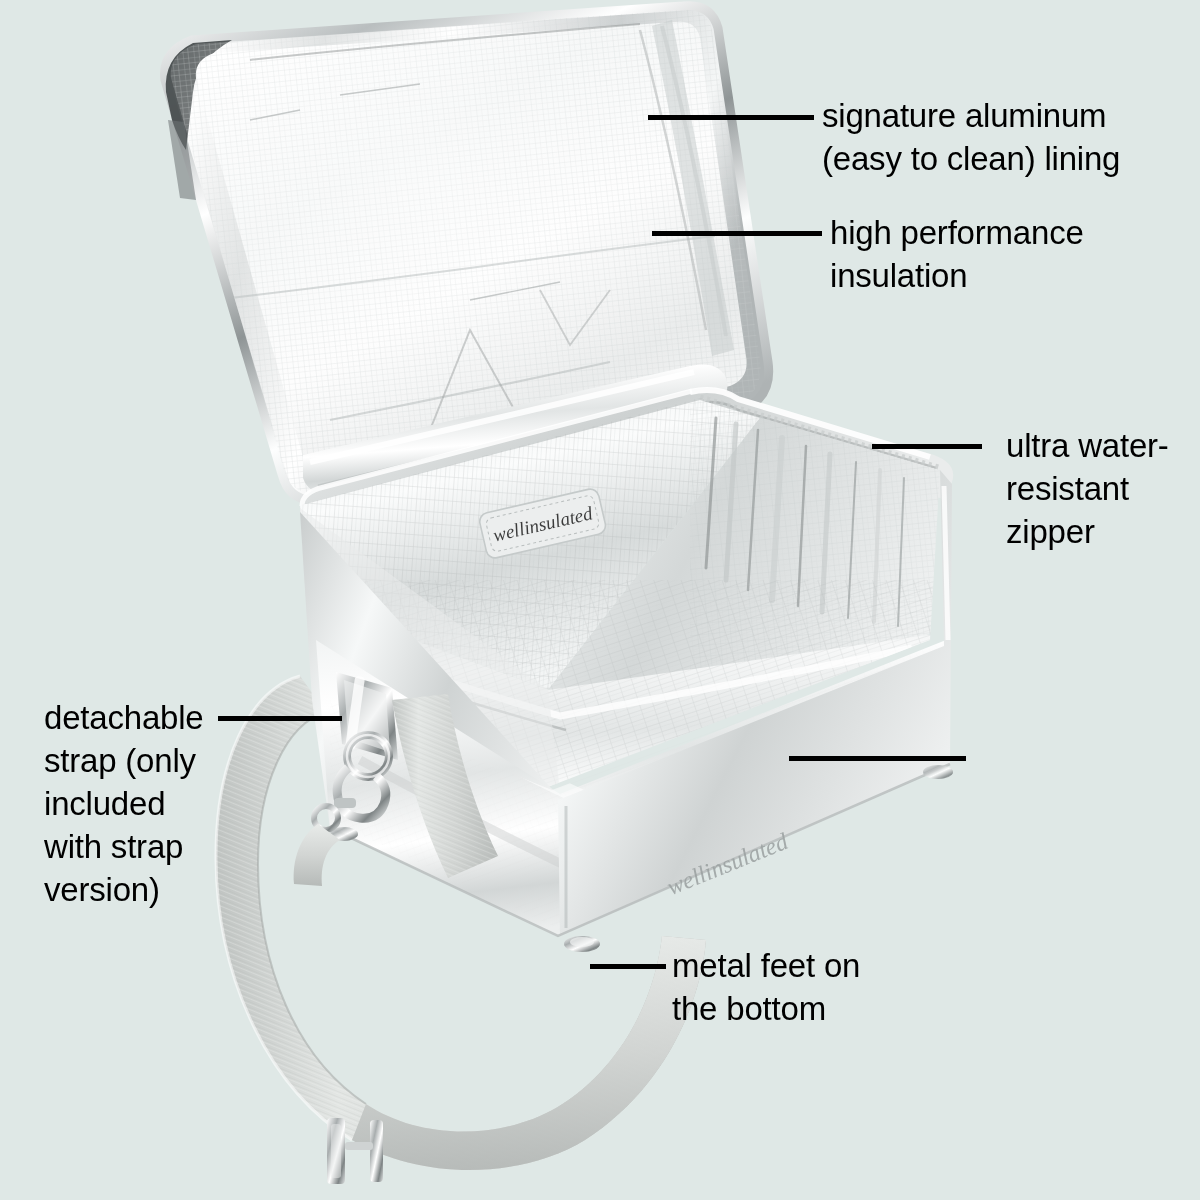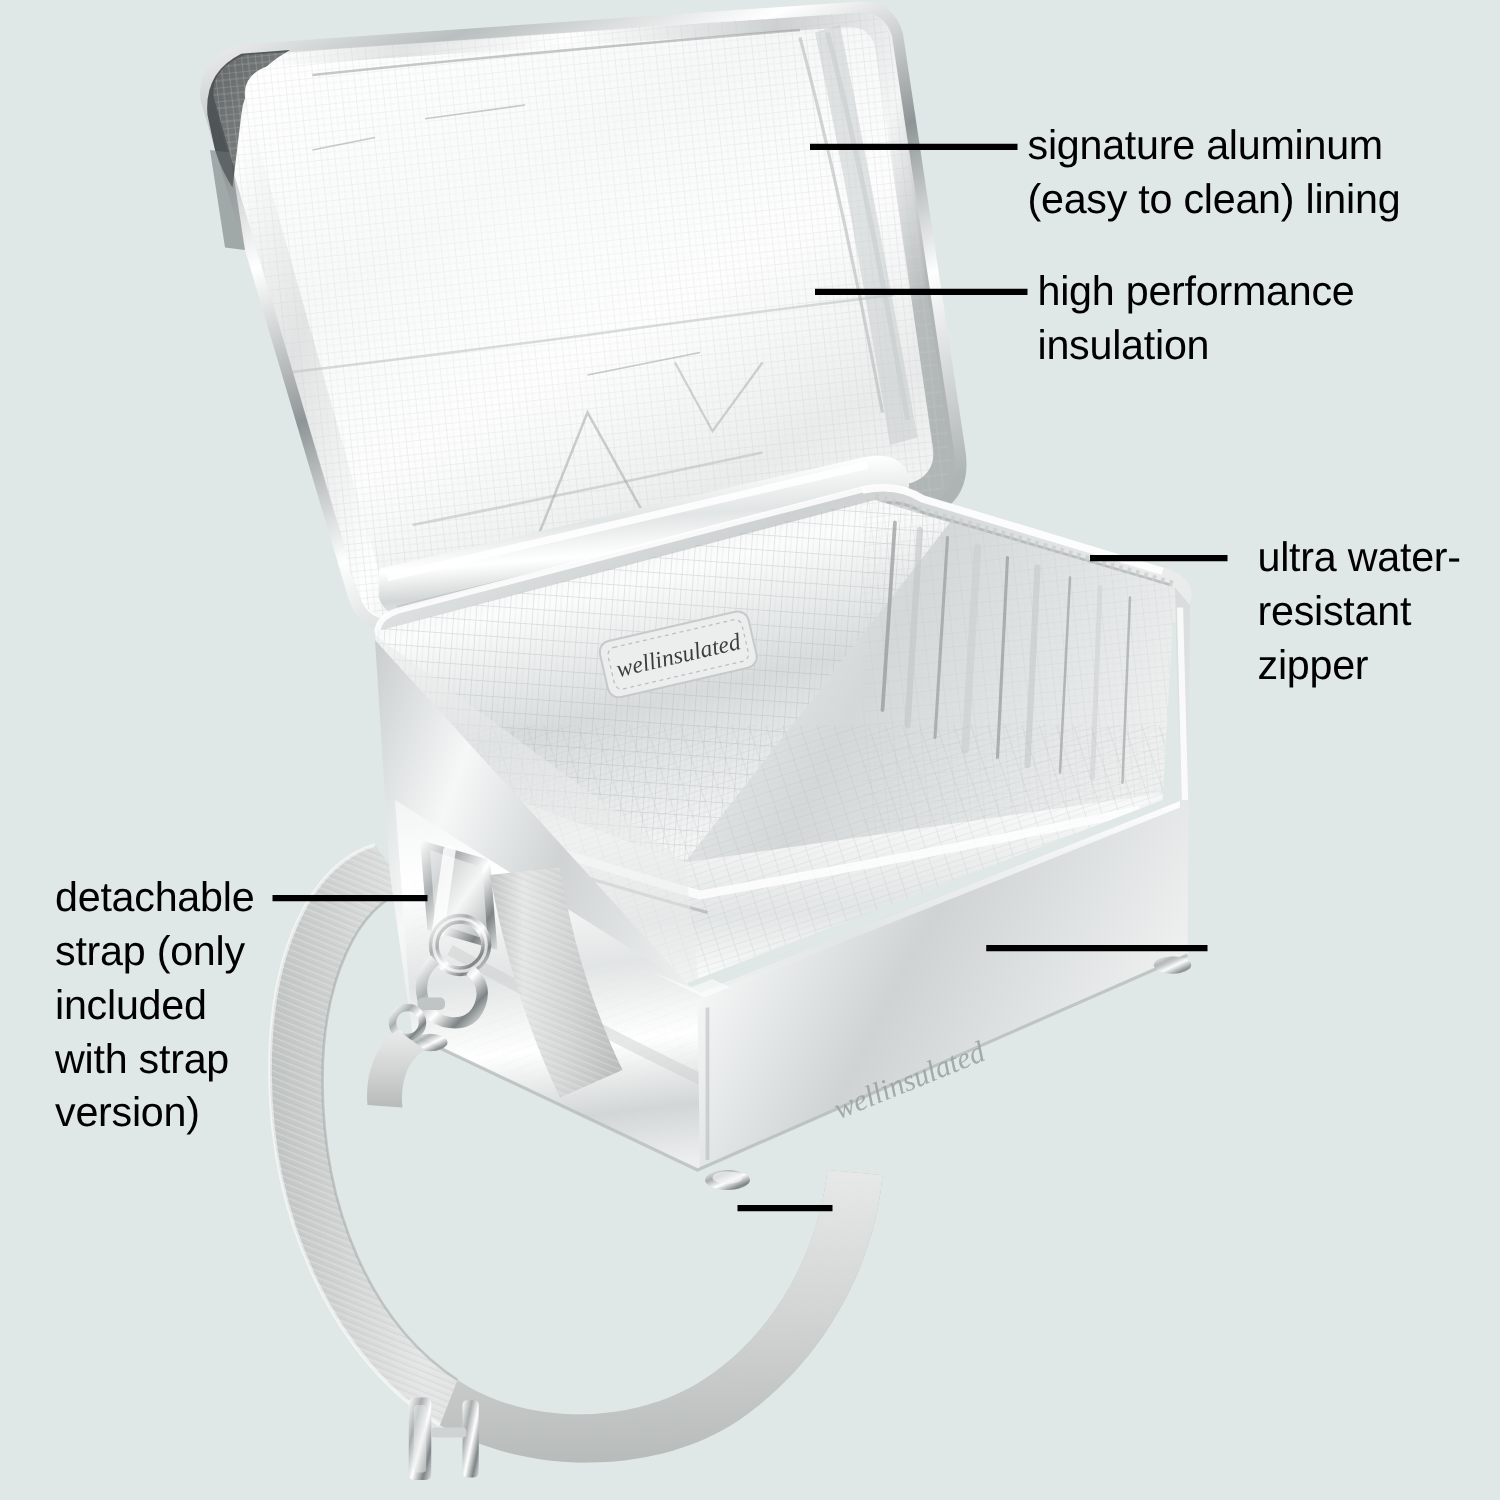--- a/index.html
+++ b/index.html
@@ -333,20 +333,22 @@
 (easy to clean) lining</div>
 
   <div class="annotation-text anno-left" style="left:830px;top:212px;">high performance
 insulation</div>
 
   <div class="annotation-text anno-left" style="left:988px;top:425px;margin-left:18px;">ultra water-
 resistant
 zipper</div>
 
 
+  <div class="annotation-text anno-left" style="left:672px;top:945px;">metal feet on
+the bottom</div>
 
   <div class="annotation-text anno-left" style="left:44px;top:697px;">detachable
 strap (only
 included
 with strap
 version)</div>
 
 </div>
 
 </body></html>

